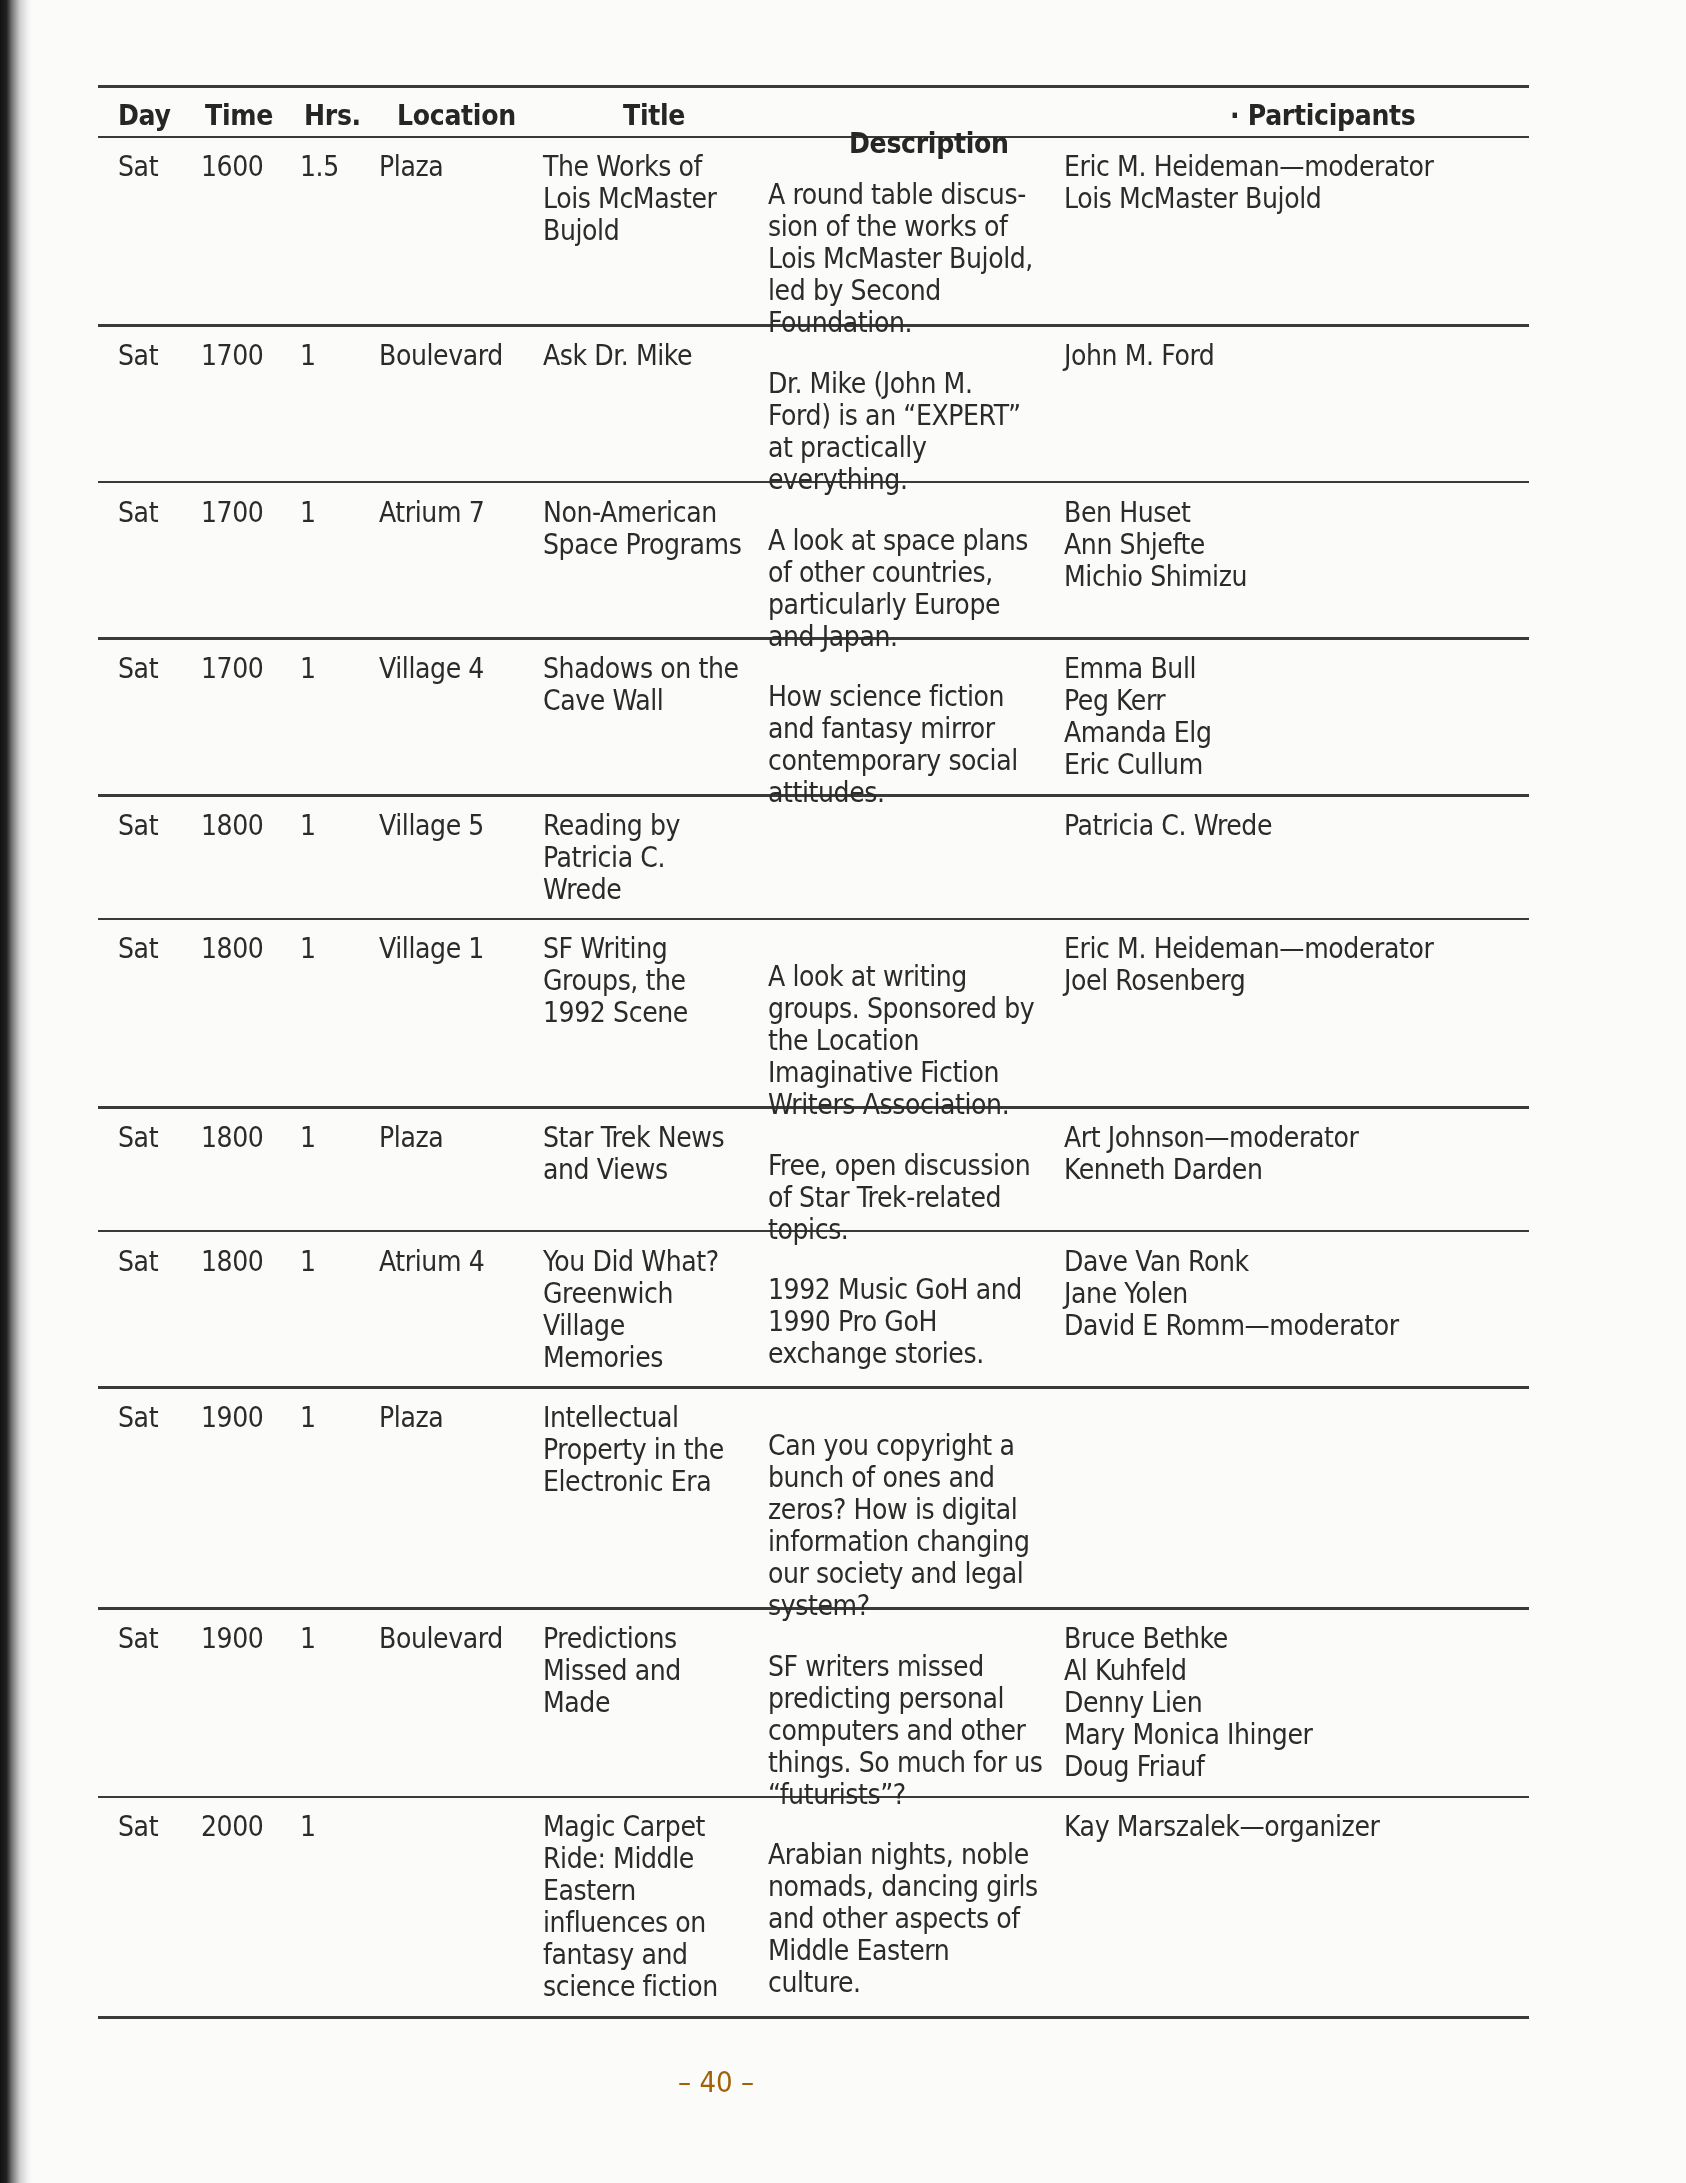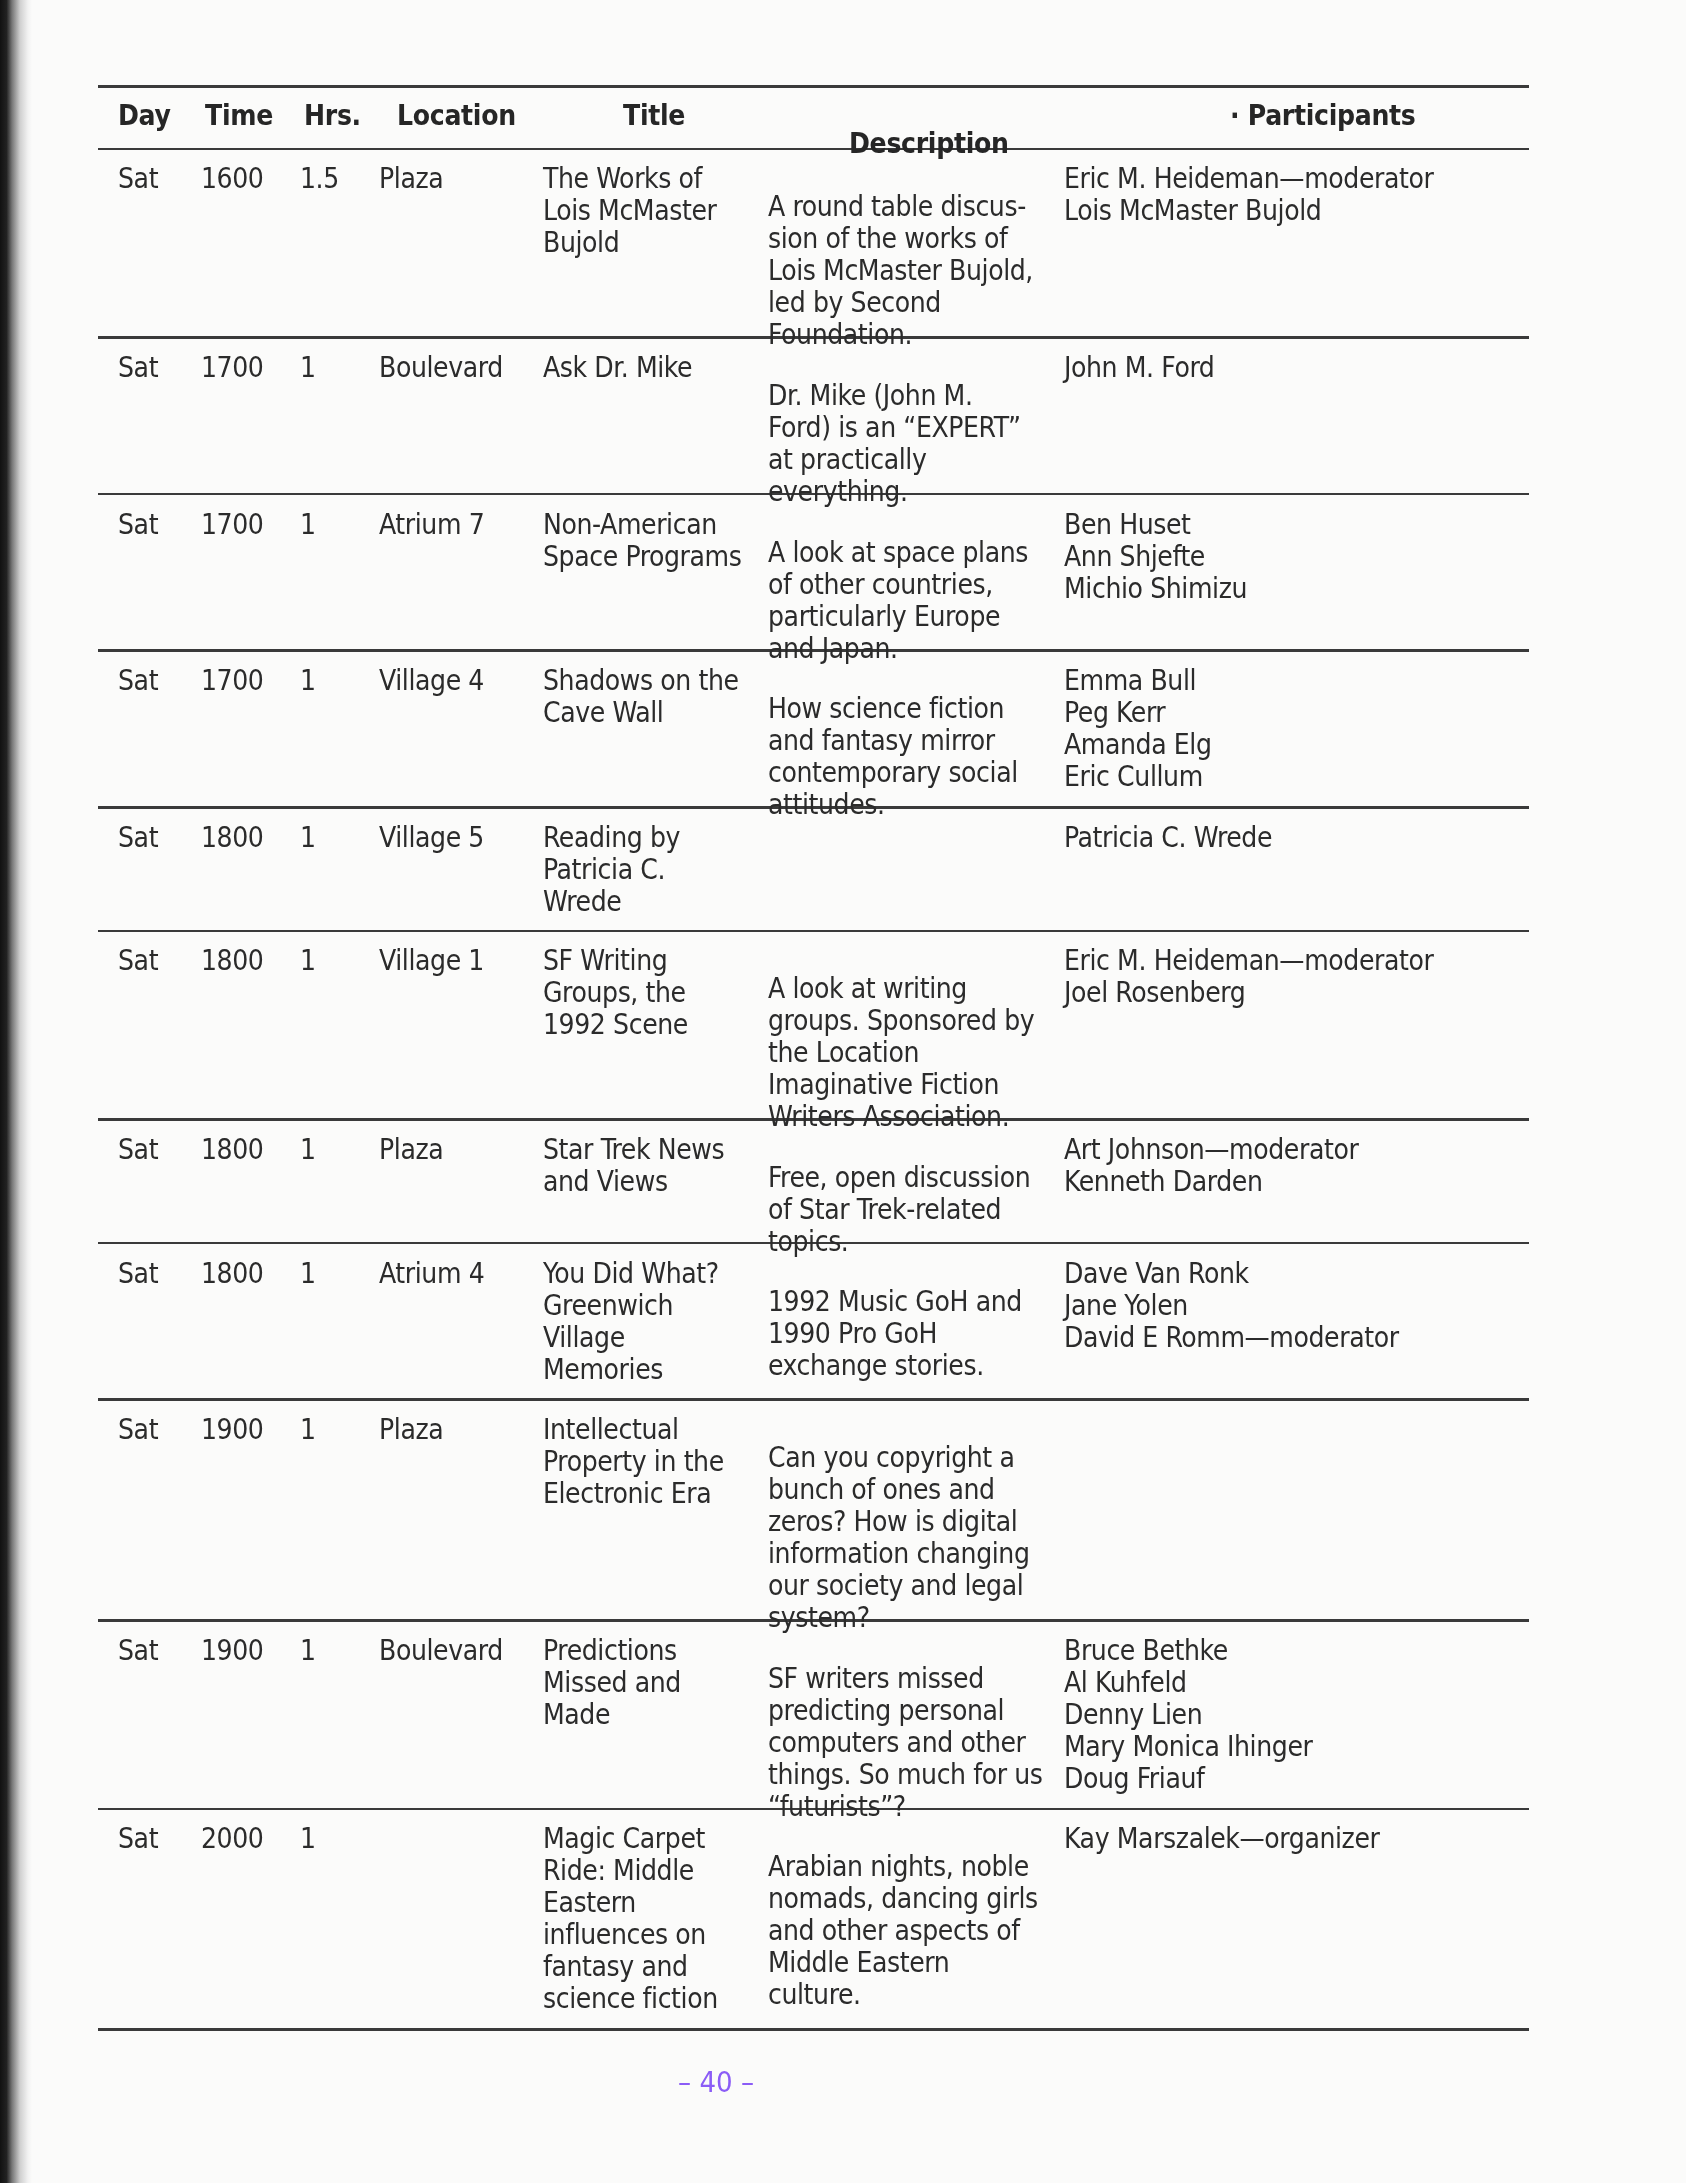--- a/index.html
+++ b/index.html
@@ -15,21 +15,21 @@
   }
   .table {
     position: absolute; left: 98px; top: 85px; width: 1431px;
   }
   .rule {
     height: 2.6px; background: #3a3a3a; width: 100%;
   }
   .hdr, .row {
     position: relative; display: flex; align-items: flex-start;
   }
-  .hdr { height: 60px; }
+  .hdr { height: 48px; }
   .hdr .cell {
     font-weight: bold; font-size: 28px; line-height: 56px; color: #262626;
     letter-spacing: -0.3px;
   }
   .row .cell {
     font-size: 28px; line-height: 32px; color: #2b2b2b; padding-top: 13.2px;
     letter-spacing: -0.4px;
   }
   .row .cell .line { display: block; white-space: nowrap; }
   .c-day   { position: absolute; left: 20px; }
@@ -41,21 +41,21 @@
   .c-part  { position: absolute; left: 966px; }
   .hdr .c-day  { left: 20px; }
   .hdr .c-time { left: 107px; }
   .hdr .c-hrs  { left: 206px; }
   .hdr .c-loc  { left: 299px; }
   .hdr .c-title{ left: 525px; }
   .hdr .c-desc { left: 751px; }
   .hdr .c-part { left: 1132px; }
   .page-num {
     position: absolute; left: 0; width: 1432px; top: 2065px; text-align: center;
-    font-size: 29px; color: #8b5cf6;
+    font-size: 29px; color: #a16207;
   }
 </style>
 </head>
 <body>
 
 <div class="scan-edge"></div>
 
 <div class="table">
   <div class="rule"></div>
   <div class="hdr">

